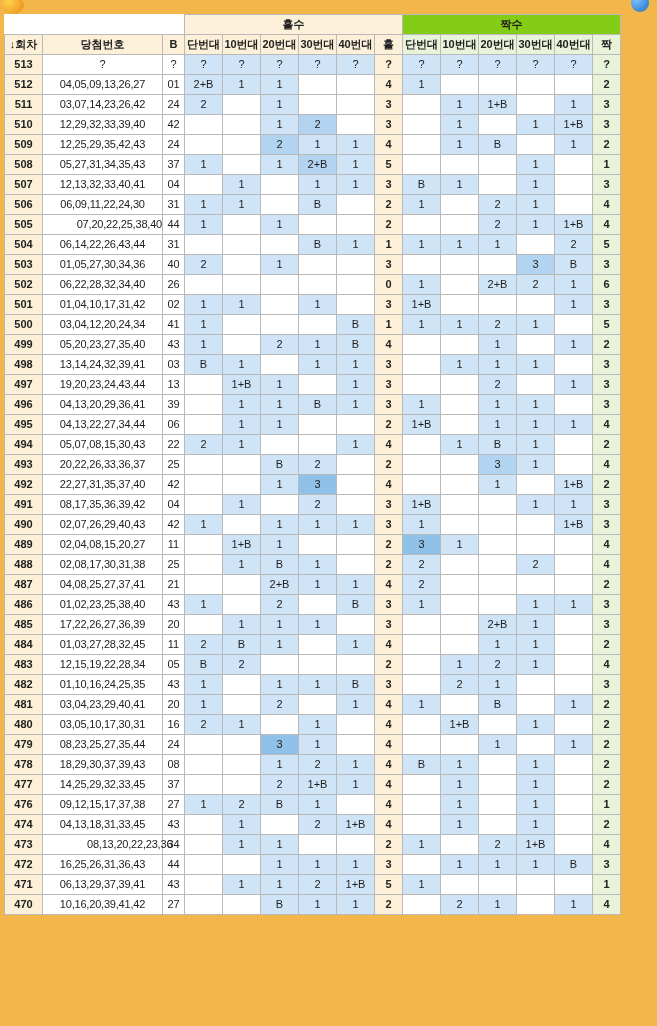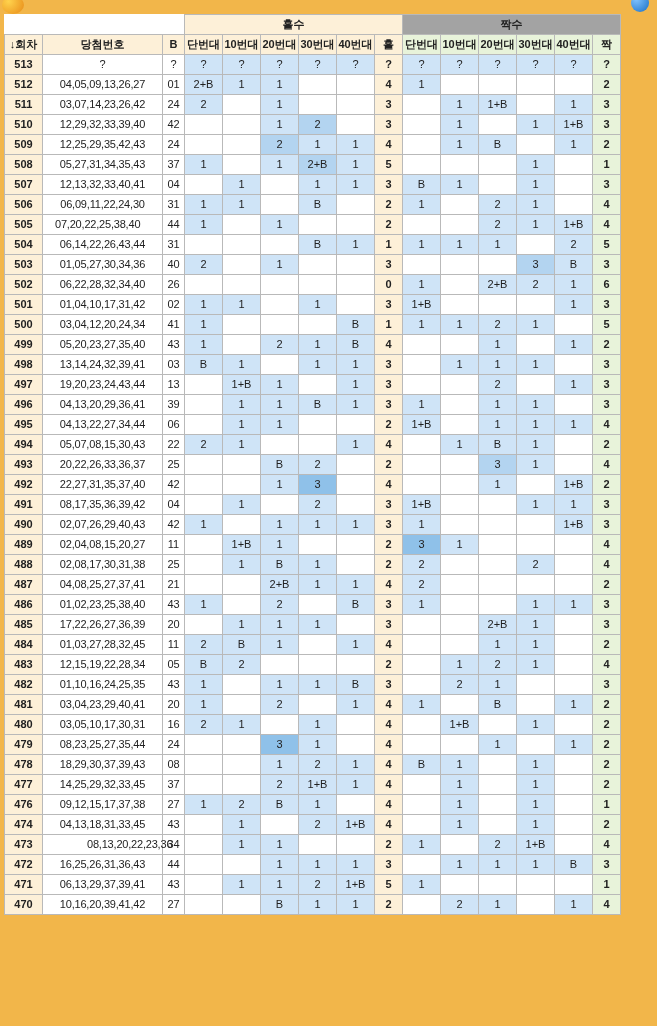--- a/index.html
+++ b/index.html
@@ -3,21 +3,21 @@
 <meta charset="utf-8">
 <style>
   html,body{margin:0;padding:0;background:#f2b64a;font-family:"Liberation Sans",sans-serif;}
   #page{width:657px;height:1026px;position:relative;background:#f2b64a;overflow:hidden;}
   .topbar{height:14px;position:relative;}
   .logo-left{position:absolute;left:2px;top:-4px;width:22px;height:18px;border-radius:50%;background:radial-gradient(circle at 30% 30%,#ffd34d,#e88a17);}
   .logo-right{position:absolute;right:8px;top:-6px;width:18px;height:18px;border-radius:50%;background:radial-gradient(circle at 30% 30%,#7fc2ff,#1a6fc4);}
   table.main{border-collapse:collapse;width:594px;margin:0 4px;background:#fff;table-layout:fixed;}
   table.main th, table.main td{border:1px solid #b9b9b9;font-size:11px;text-align:center;padding:0;height:19px;line-height:19px;color:#222;}
   .hdr-group-odd{background:#fdf0d8;font-weight:bold;color:#333;}
-  .hdr-group-even{background:#a3a3a3;font-weight:bold;color:#333;}
+  .hdr-group-even{background:#84cc16;font-weight:bold;color:#333;}
   .hdr-blank{background:#fff;border:none !important;}
   .hdr-cell{background:#fdf0d8;font-weight:bold;color:#2a2a2a;font-size:11px;}
   .hdr-cell-even{background:#e8f3da;font-weight:bold;color:#2a2a2a;font-size:11px;}
   .hdr-round{background:#fdf0d8;font-weight:bold;}
   .hdr-nums{background:#fdf0d8;font-weight:bold;}
   .c-round{background:#fdf0d8;color:#d23b1e;font-weight:bold;font-size:11px;}
   .c-nums{background:#ffffff;font-size:11px;letter-spacing:-0.2px;}
   .c-b{background:#ffffff;font-size:11px;}
   .c-odd{background:#ffffff;}
   .c-even{background:#ffffff;}
@@ -214,21 +214,21 @@
           <td class="c-sum-odd">2</td>
           <td class="c-even hl1">1</td>
           <td class="c-even"></td>
           <td class="c-even hl1">2</td>
           <td class="c-even hl1">1</td>
           <td class="c-even"></td>
           <td class="c-sum-even">4</td>
         </tr>
         <tr>
           <td class="c-round">505</td>
-          <td class="c-nums nums" style="text-align:left;padding-left:12px;">07,20,22,25,38,40</td>
+          <td class="c-nums nums" style="text-align:right;padding-left:12px;">07,20,22,25,38,40</td>
           <td class="c-b">44</td>
           <td class="c-odd hl1">1</td>
           <td class="c-odd"></td>
           <td class="c-odd hl1">1</td>
           <td class="c-odd"></td>
           <td class="c-odd"></td>
           <td class="c-sum-odd">2</td>
           <td class="c-even"></td>
           <td class="c-even"></td>
           <td class="c-even hl1">2</td>

